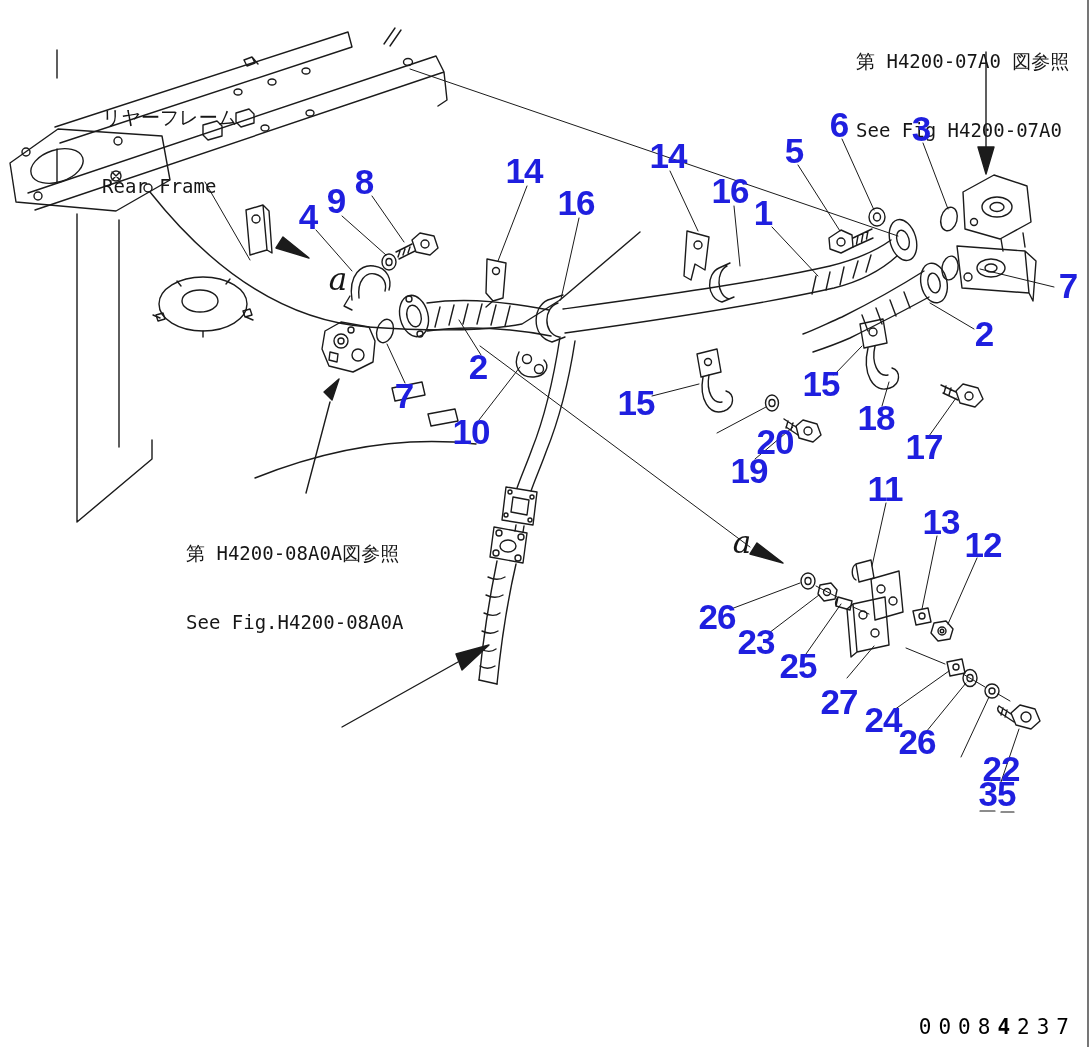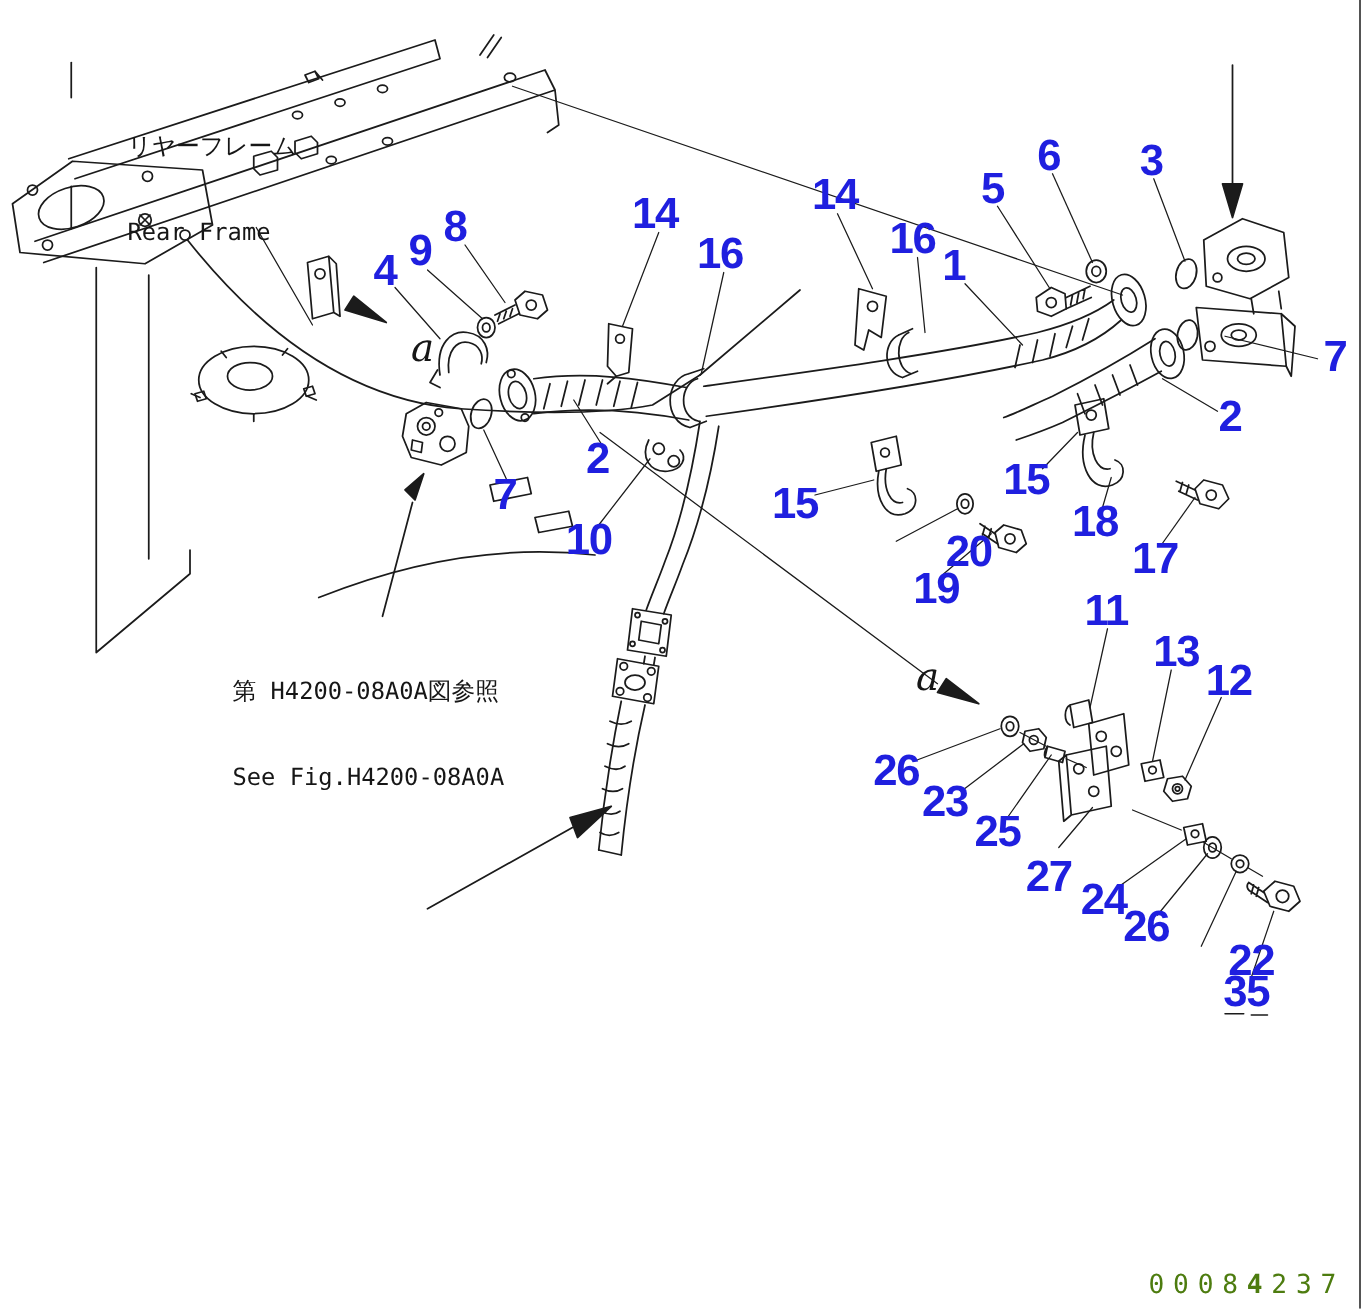--- a/index.html
+++ b/index.html
@@ -8,21 +8,21 @@
   #art{position:absolute;left:0;top:0;}
   .callout{position:absolute;transform:translate(-50%,-50%);
            color:var(--callout,#1f1fdf);font:700 35px "Liberation Sans",sans-serif;
            letter-spacing:-1px;white-space:nowrap;z-index:5;}
   .ref{position:absolute;color:#161616;z-index:4;
        font-family:"DejaVu Sans Mono","Liberation Mono",monospace;
        font-size:19px;line-height:23px;white-space:pre;}
   .ref .en{font-size:19px;}
   .viewletter{position:absolute;transform:translate(-50%,-50%);color:#161616;
               font:italic 400 31px "DejaVu Serif",serif;z-index:5;}
-  .docnum{position:absolute;right:14px;bottom:8px;color:#4d7c0f;
+  .docnum{position:absolute;right:14px;bottom:8px;color:#000000;
           font-family:"DejaVu Sans Mono","Liberation Mono",monospace;
           font-size:21px;letter-spacing:7px;z-index:4;}
   .docnum .b{font-weight:bold;}
 </style>
 </head>
 <body>
 
 <div id="page">
 
   <svg id="art" width="1090" height="1047" viewBox="0 0 1090 1047" fill="none" stroke="#1b1b1b" stroke-width="1.4" stroke-linecap="round" stroke-linejoin="round">
@@ -270,20 +270,24 @@
       <polygon points="309,258 283,237 276,248"></polygon>
       <polygon points="783,563 757,543 750,554"></polygon>
     </g>
   </svg>
 
   <div class="ref" style="left:102px;top:60px">
     <div>リヤーフレーム</div>
     <div class="en">Rear Frame</div>
   </div>
 
+  <div class="ref" style="left:856px;top:4px">
+    <div>第 H4200-07A0 図参照</div>
+    <div class="en">See Fig H4200-07A0</div>
+  </div>
 
   <div class="ref" style="left:186px;top:496px">
     <div>第 H4200-08A0A図参照</div>
     <div class="en">See Fig.H4200-08A0A</div>
   </div>
 
 
   <div id="callouts">
       <div class="callout" style="left: 364px; top: 182px;">8</div>
       <div class="callout" style="left: 336px; top: 201px;">9</div>

